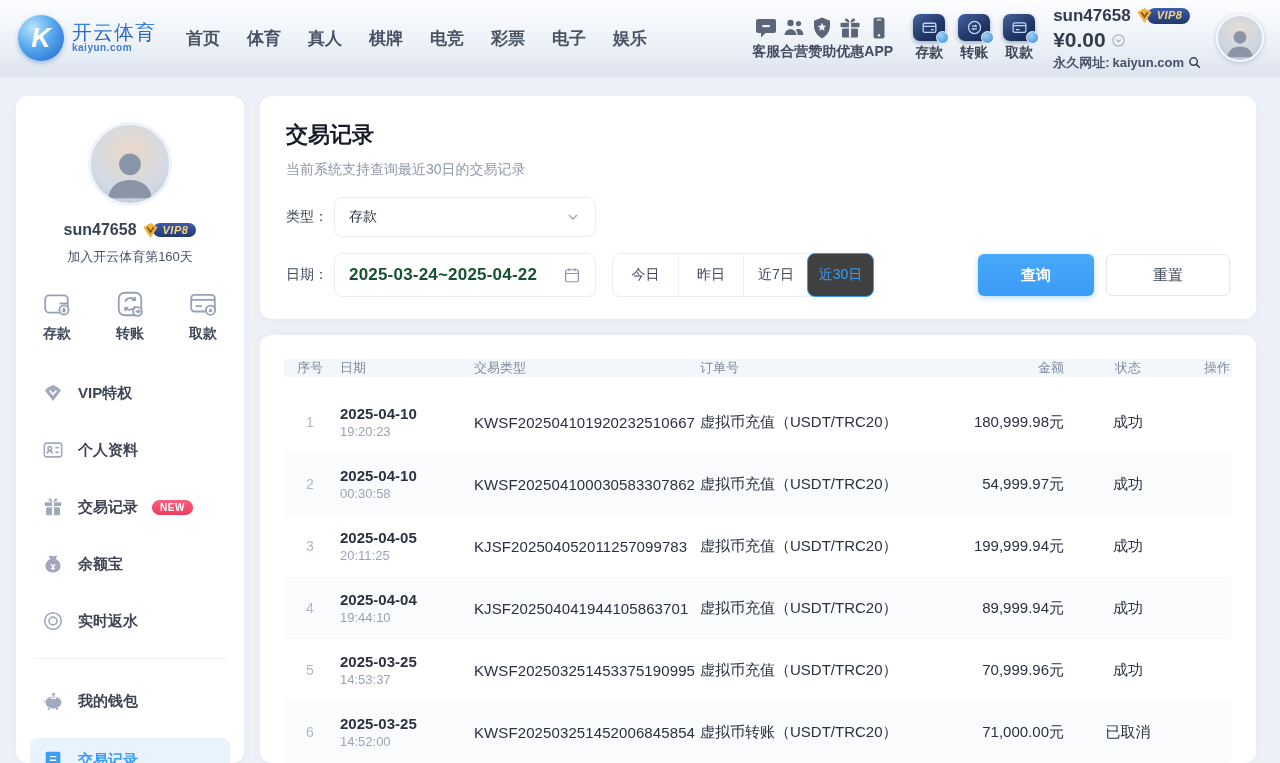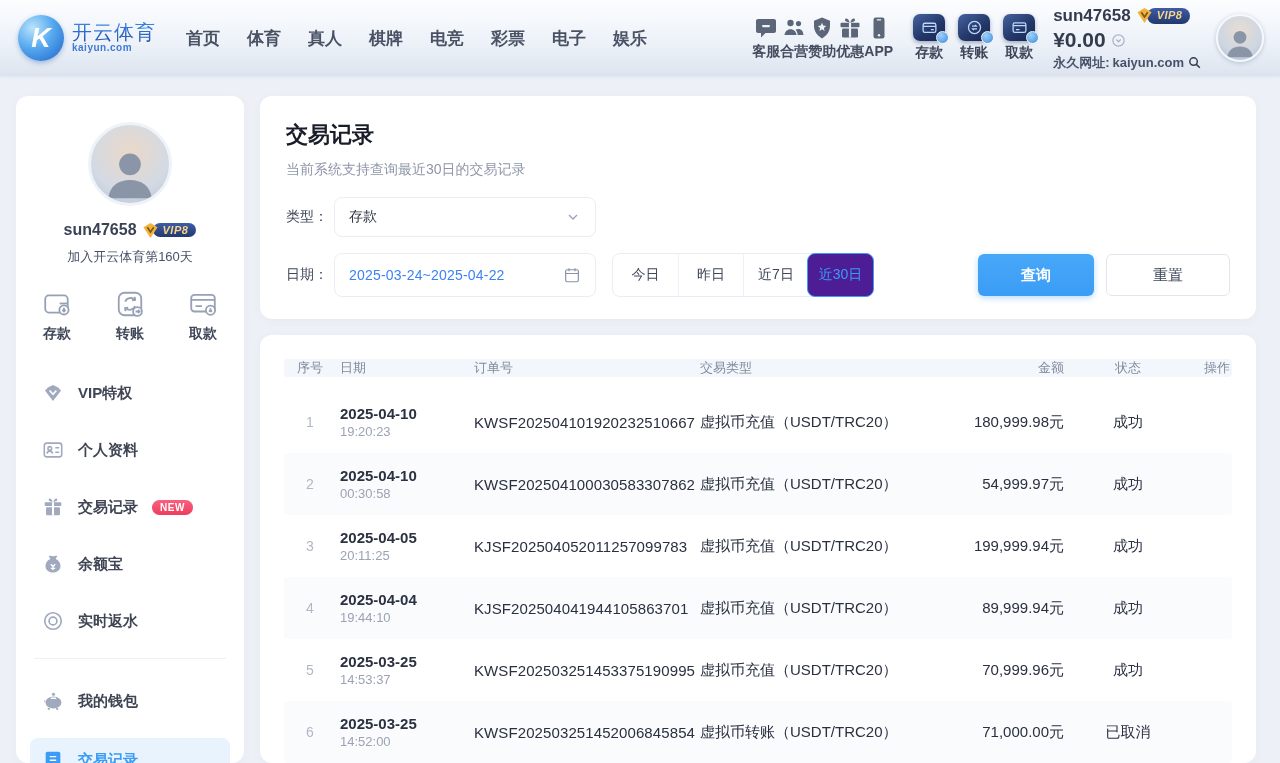--- a/index.html
+++ b/index.html
@@ -146,36 +146,36 @@
     display:flex; align-items:center; padding:0 14px; cursor:pointer; background:#fff;
   }
   .select-value { font-size:14px; color:#2c3342; flex:1; }
   .chevron-icon { width:16px; height:16px; color:#9aa3b8; }
   .chevron-icon svg { width:16px; height:16px; }
 
   .date-box {
     width:262px; height:44px; border:1px solid #e9edf4; border-radius:8px;
     display:flex; align-items:center; padding:0 14px; cursor:pointer; background:#fff;
   }
-  .date-value { font-size:14px; color:#3b82f6; flex:1; letter-spacing:.2px; }
+  .date-value { font-size:17px; color:#14532d; flex:1; letter-spacing:.2px;font-weight:bold; }
   .calendar-icon { width:18px; height:18px; color:#8a93a8; }
   .calendar-icon svg { width:18px; height:18px; }
 
   .range-group {
     display:flex; margin-left:16px; border:1px solid #e9edf4; border-radius:8px;
     background:#fff; position:relative;
   }
   .range-btn {
     width:65px; height:42px; border:none; background:transparent; cursor:pointer;
     font-size:14px; color:#3f4759; font-family:inherit; position:relative;
   }
   .range-btn + .range-btn { border-left:1px solid #eef1f6; }
   .range-btn.active {
     color:var(--accent,#3a9cf6); border:1px solid var(--accent,#3a9cf6) !important;
-    border-radius:8px; margin:-1px; z-index:2; width:67px; height:44px; background:#4c1d95;
+    border-radius:8px; margin:-1px; z-index:2; width:67px; height:44px; background:#404040;
   }
 
   .filter-buttons { margin-left:auto; display:flex; gap:12px; }
   .btn { height:42px; border-radius:6px; font-size:15px; cursor:pointer; font-family:inherit; }
   .btn-primary {
     width:116px; border:none; color:#fff; font-weight:600;
     background:linear-gradient(180deg,#48a8f8,var(--accent,#2f97f4));
     box-shadow:0 2px 6px rgba(47,151,244,.35);
   }
   .btn-ghost { width:124px; border:1px solid #e2e7ef; background:#fff; color:#3f4759; }
@@ -556,22 +556,22 @@
           <button class="btn btn-primary">查询</button>
           <button class="btn btn-ghost">重置</button>
         </div>
       </div>
     </section>
 
     <section class="card table-card">
       <div class="t-head">
         <span class="th c-index">序号</span>
         <span class="th">日期</span>
+        <span class="th">交易类型</span>
         <span class="th">订单号</span>
-        <span class="th">交易类型</span>
         <span class="th c-amount">金额</span>
         <span class="th c-status">状态</span>
         <span class="th c-action">操作</span>
       </div>
 
       <div class="t-body">
 
           <div class="t-row">
             <span class="td cell-index">1</span>
             <span class="td">

